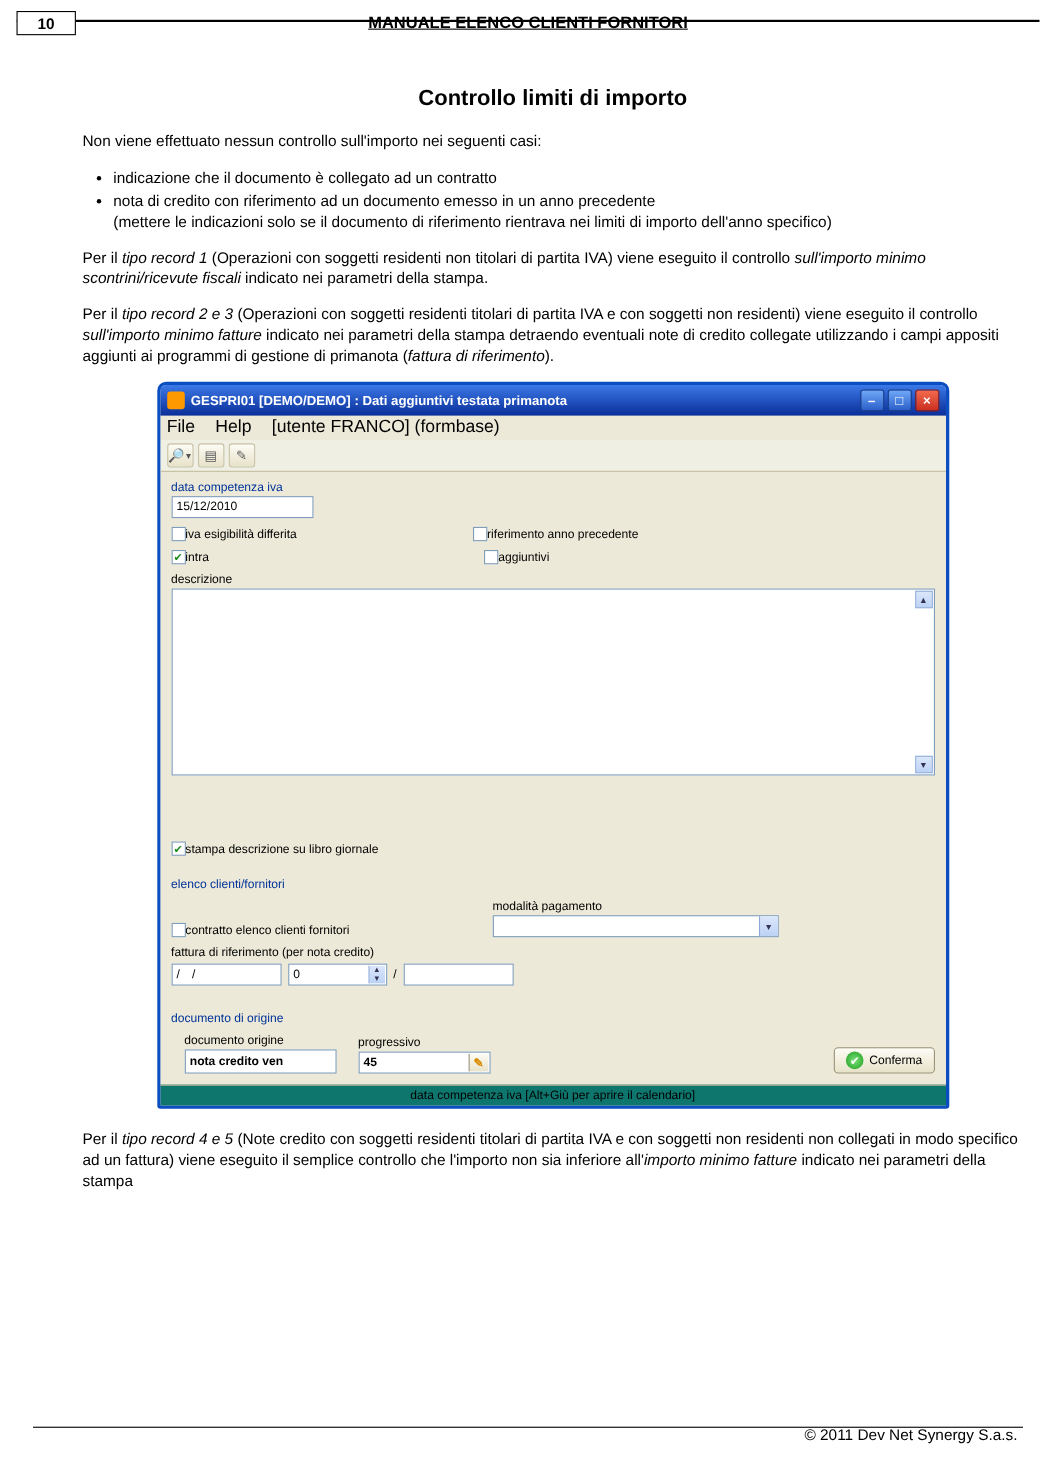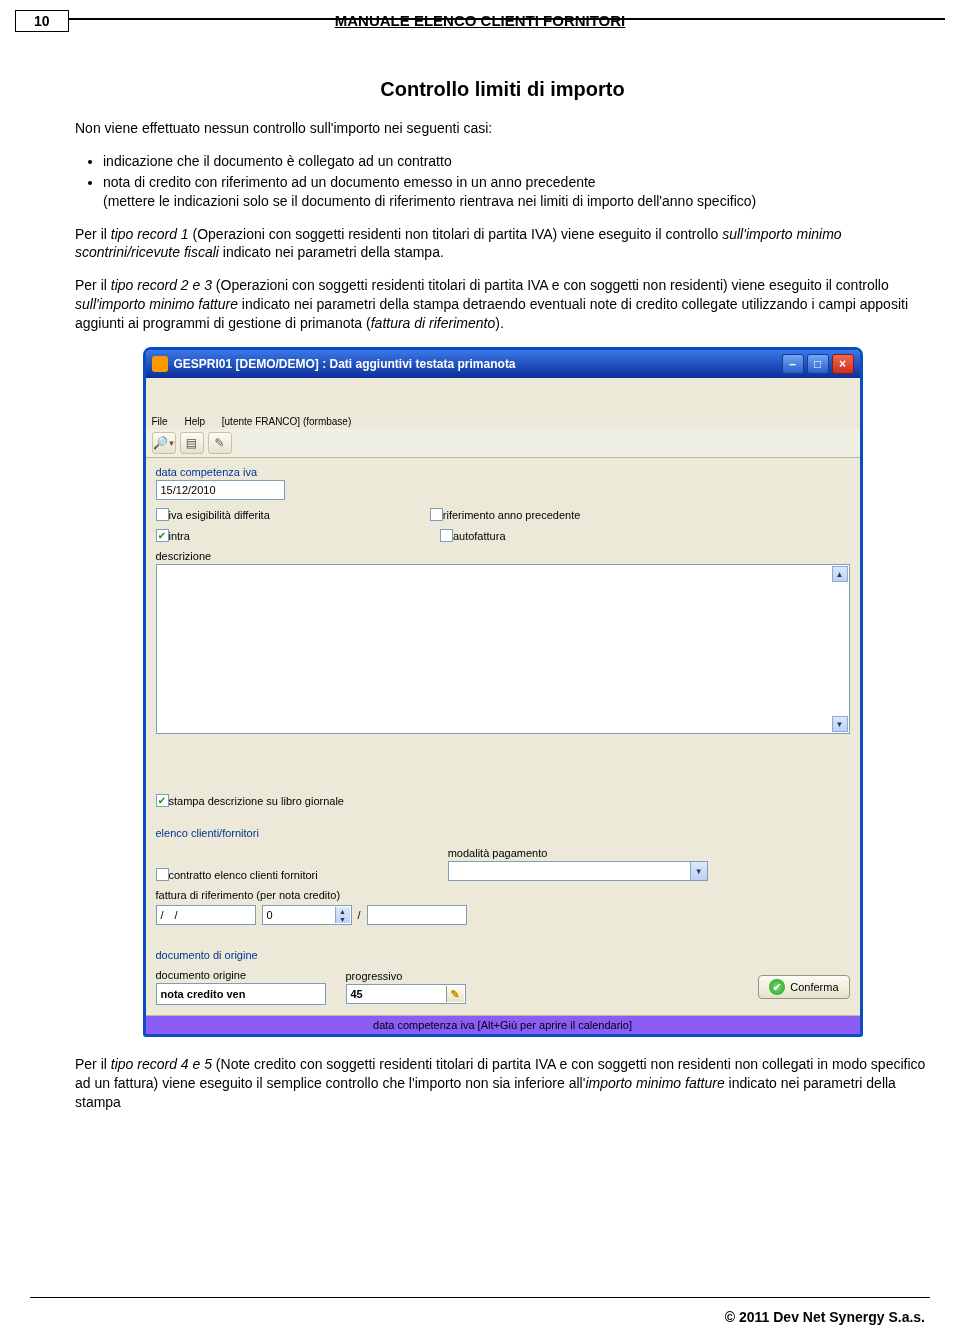--- a/index.html
+++ b/index.html
@@ -45,21 +45,21 @@
     display: inline-block;
   }
   .titlebar .spacer { flex: 1; }
   .winbtn {
     width: 22px; height: 20px; margin-left: 3px; border-radius: 3px;
     display: flex; align-items: center; justify-content: center; font-weight: bold;
     color: #fff; font-size: 12px;
   }
   .winbtn.min, .winbtn.max { background: linear-gradient(#6fa8f7,#2b5fc9); border: 1px solid #1a3f8a; }
   .winbtn.close { background: linear-gradient(#f36a4e,#c93020); border: 1px solid #8a1a1a; }
-  .menubar { background: #ece9d8; padding: 2px 6px; color: #000; font-size: 10px; margin-top: 36px; }
+  .menubar { background: #ece9d8; padding: 2px 6px; color: #000; font-size: 16px; }
   .menubar span { margin-right: 14px; }
   .toolbar {
     background: #efefe4; padding: 3px 6px; border-bottom: 1px solid #c0b89c;
     display: flex; gap: 4px;
   }
   .tbtn {
     width: 24px; height: 22px; border: 1px solid #c9c2a7; border-radius: 3px;
     background: linear-gradient(#fdfcf5,#e7e2c9);
     display: flex; align-items: center; justify-content: center; font-size: 12px; color: #555;
   }
@@ -102,47 +102,47 @@
   }
   .fat-row { display: flex; align-items: center; gap: 6px; margin-top: 4px; }
   .sep { color: #000; }
   .num-field { width: 90px; text-align: right; padding-right: 18px; position: relative; }
   .num-field .spin {
     position: absolute; right: 1px; top: 1px; bottom: 1px; width: 15px;
     background: linear-gradient(#dbe7fb,#bcd2f5); border-left: 1px solid #8aa8d8; font-size: 7px; color:#335;
     display:flex;flex-direction:column;align-items:center;justify-content:space-around;
   }
   .origin-row {
-    display:flex; align-items:center; gap: 20px; margin-top: 8px;
+    display:flex; align-items:flex-end; gap: 20px; margin-top: 8px; margin-left: 12px;
   }
   .btn-confirm {
     background: linear-gradient(#fdfcf5,#e7e2c9); border: 1px solid #9a947a; border-radius: 4px;
     padding: 3px 10px; display: flex; align-items: center; gap: 5px; font-size: 11px;
   }
   .btn-confirm .tick {
     width: 16px; height: 16px; border-radius: 8px; background: radial-gradient(#7be27b,#1a9a1a);
     color:#fff; font-size:11px; display:flex;align-items:center;justify-content:center;
   }
   .doc-orig {
-    background: #fff; border: 1px solid #7f9db9; height: 22px; width: 170px;
+    background: #fff; border: 1px solid #7f9db9; height: 22px; width: 138px;
     display:flex;align-items:center; font-weight:bold; padding:0 4px;
   }
   .prog-field { width: 120px; position: relative; text-align: right; padding-right: 16px; font-weight: bold; }
   .prog-field .pencil {
     position: absolute; right: 1px; top: 1px; bottom: 1px; width: 18px;
     background: linear-gradient(#fdfcf5,#e7e2c9); border-left: 1px solid #9a947a;
     display:flex;align-items:center;justify-content:center;color:#d98a00;font-size:11px;
   }
   .statusbar {
-    border-top: 1px solid #c0b89c; background: #8b5cf6; text-align: center;
+    border-top: 1px solid #c0b89c; background: #0f766e; text-align: center;
     font-size: 11px; padding: 3px 0; color: #000;
   }
 
   .footer-line { position: absolute; left: 30px; right: 30px; bottom: 36px; border-top: 1px solid #000; }
-  .footer-text { position: absolute; right: 35px; bottom: 9px; font-weight: bold; font-size: 14px; }
+  .footer-text { position: absolute; right: 35px; bottom: 22px; font-weight: normal; font-size: 14px; }
 </style>
 </head>
 <body>
 
 <div class="header-line"></div>
 <div class="page-number-box">10</div>
 <div class="header-title">MANUALE ELENCO CLIENTI FORNITORI</div>
 
 <div class="content">
   <h2 class="section">Controllo limiti di importo</h2>
@@ -200,21 +200,21 @@
           <span>riferimento anno precedente</span>
         </div>
       </div>
       <div class="chk-row" style="gap:250px;">
         <div class="chk">
           <span class="box">✔</span>
           <span>intra</span>
         </div>
         <div class="chk">
           <span class="box"></span>
-          <span>autofattura</span>
+          <span>aggiuntivi</span>
         </div>
       </div>
 
       <div class="label" style="color:#000">descrizione</div>
       <div class="desc-area">
         <div class="scroll-up">▲</div>
         <div class="scroll-down">▼</div>
       </div>
 
       <div class="mid-gap"></div>

